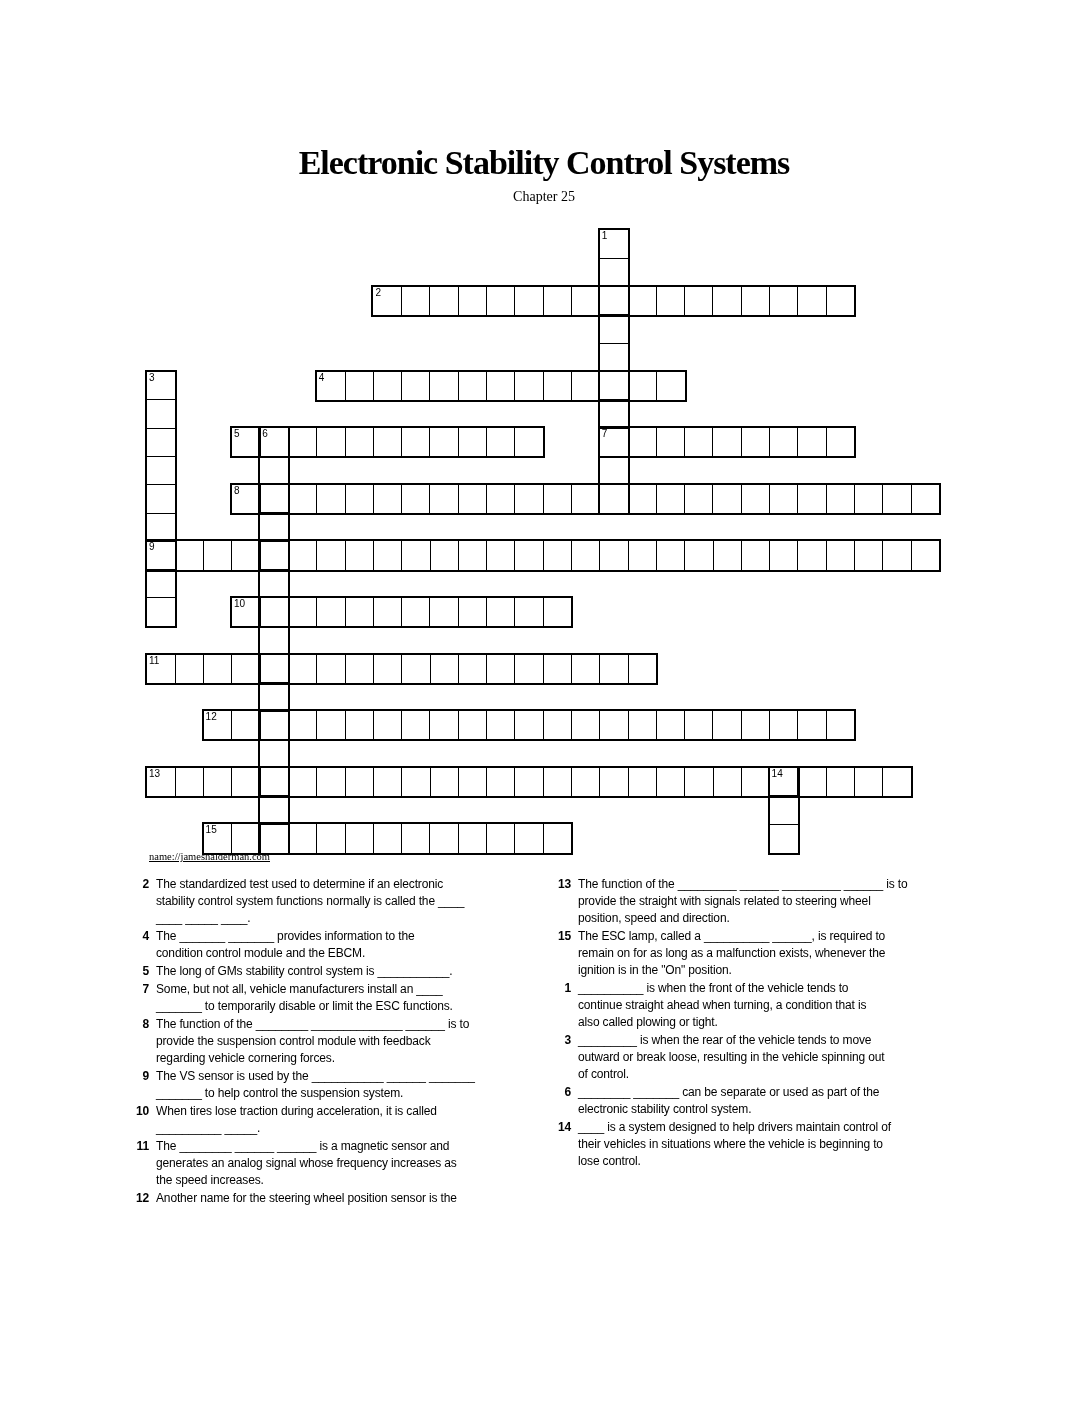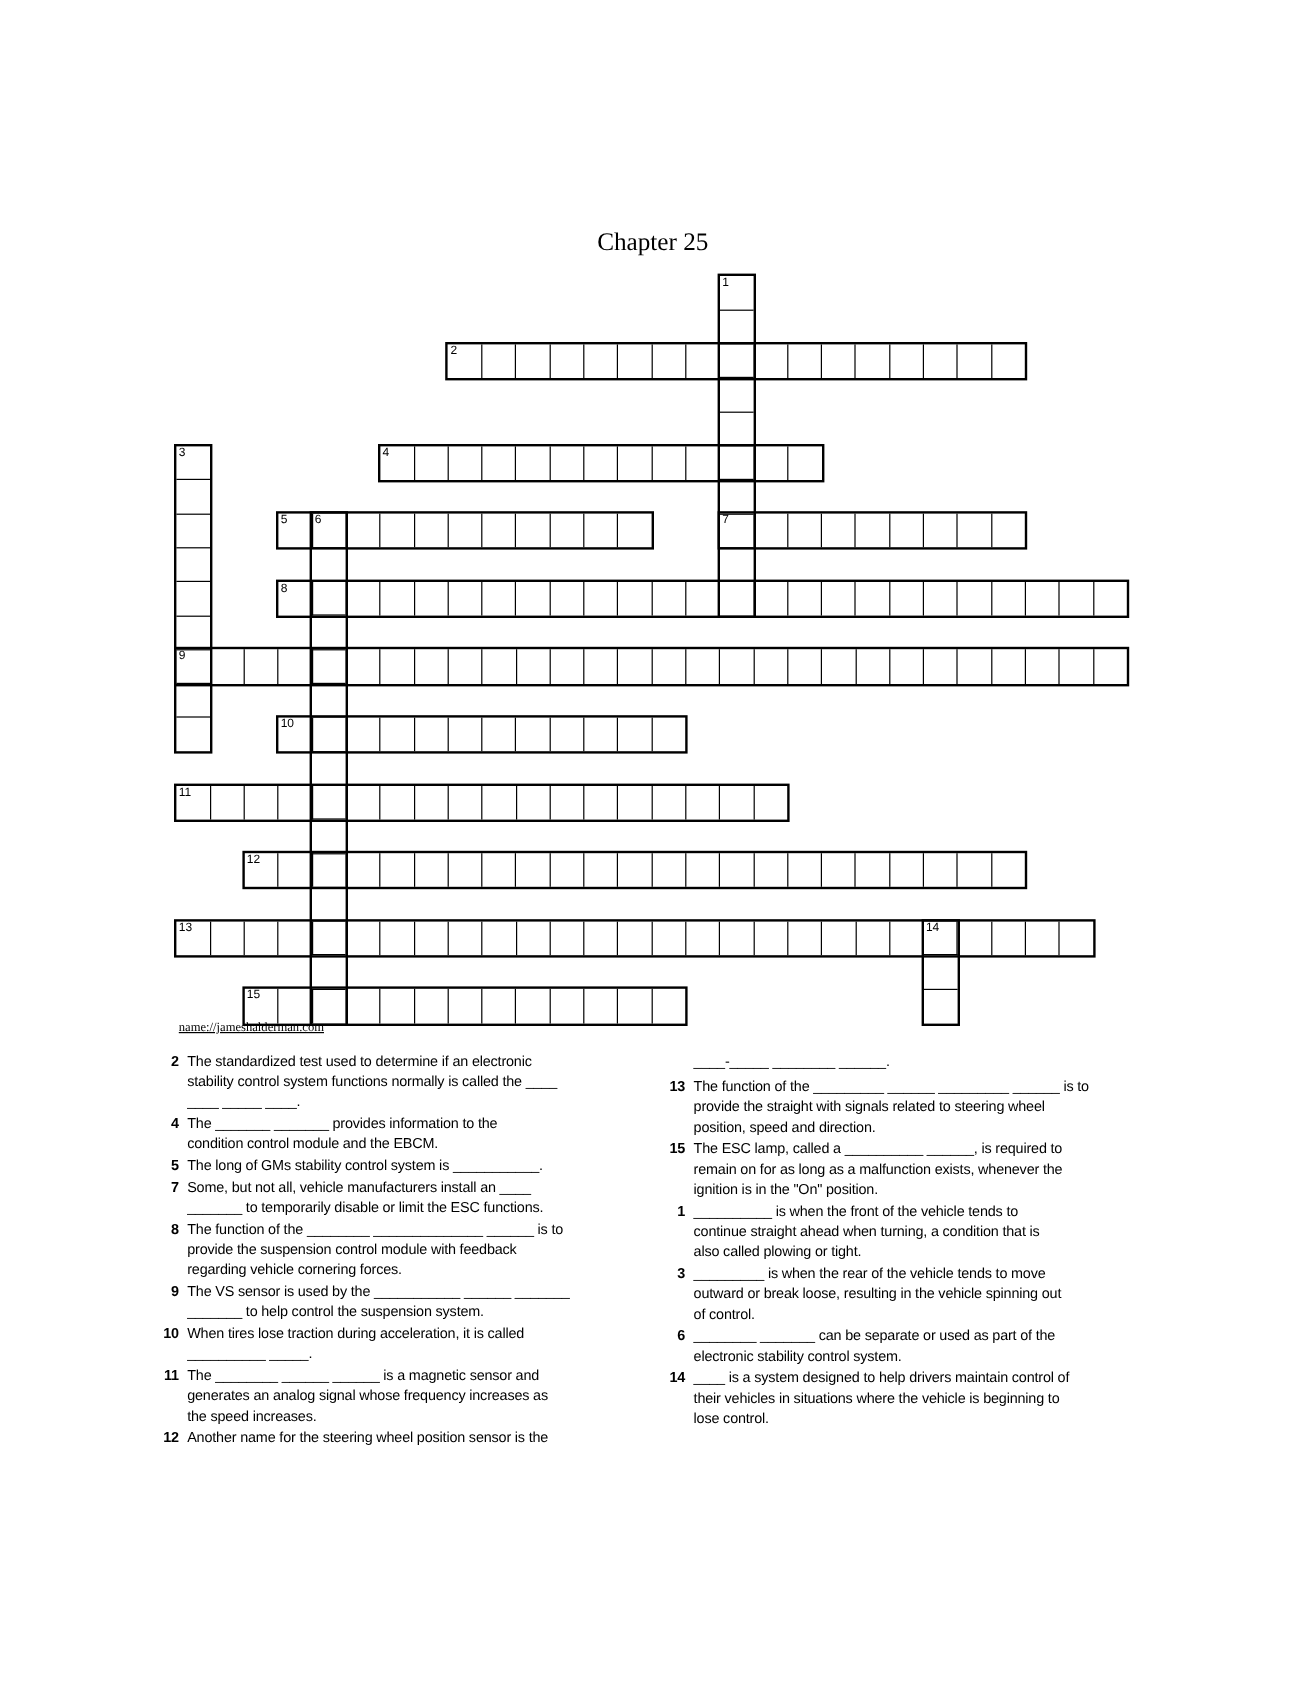--- a/index.html
+++ b/index.html
@@ -1,21 +1,21 @@
 <!DOCTYPE html>
 <html><head>
 <meta charset="utf-8">
 <style>
   html,body{margin:0;padding:0;background:#fff;}
   .page{position:relative;width:1088px;height:1408px;background:#fff;color:#000;
         font-family:"Liberation Sans",sans-serif;overflow:hidden;}
   .title{position:absolute;top:144px;left:0;width:100%;text-align:center;
          font-family:"Liberation Serif",serif;font-weight:bold;font-size:34px;letter-spacing:-1px;}
   .subtitle{position:absolute;top:189px;left:0;width:100%;text-align:center;
-         font-family:"Liberation Serif",serif;font-size:21px;}
+         font-family:"Liberation Serif",serif;font-size:14px;}
   #grid{position:absolute;left:0;top:0;width:1088px;height:1408px;}
   .entry{position:absolute;border:2px solid #000;background:transparent;}
   .sep{position:absolute;background:#000;}
   .numlab{position:absolute;font-size:10px;line-height:10px;letter-spacing:0;}
   .source{position:absolute;left:149px;top:851px;font-family:"Liberation Serif",serif;
           font-size:10.5px;text-decoration:underline;}
   .clue-col{position:absolute;font-size:12px;line-height:17px;letter-spacing:-0.15px;}
   #col-left{left:130px;top:876px;width:392px;}
   #col-right{left:552px;top:876px;width:386px;}
   .clue-heading{font-weight:bold;font-size:13px;letter-spacing:0;}
@@ -23,20 +23,21 @@
   #col-right .clue-heading{margin-top:28px;margin-bottom:26px;}
   .clue{display:flex;margin-bottom:1px;}
   .clue.cont{margin-bottom:4px;}
   .clue-num{width:19px;text-align:right;font-weight:bold;flex:none;}
   .clue-text{margin-left:7px;flex:1;white-space:pre-line;}
 </style>
 </head>
 <body>
 
 <div class="page">
+  <div class="title">Electronic Stability Control Systems</div>
   <div class="subtitle">Chapter 25</div>
 
   <div id="grid">
       <div class="entry" style="left: 597.8px; top: 228px; width: 28.3px; height: 283px;">
         <div class="sep" style="top: 27.8px; left: 0px; height: 1px; width: 100%;"></div>
         <div class="sep" style="top: 56.1px; left: 0px; height: 1px; width: 100%;"></div>
         <div class="sep" style="top: 84.4px; left: 0px; height: 1px; width: 100%;"></div>
         <div class="sep" style="top: 112.7px; left: 0px; height: 1px; width: 100%;"></div>
         <div class="sep" style="top: 141px; left: 0px; height: 1px; width: 100%;"></div>
         <div class="sep" style="top: 169.3px; left: 0px; height: 1px; width: 100%;"></div>
@@ -342,24 +343,20 @@
         <div class="clue-text">The ________ ______ ______ is a magnetic sensor and
 generates an analog signal whose frequency increases as
 the speed increases.</div>
       </div>
       <div class="clue">
         <div class="clue-num">12</div>
         <div class="clue-text">Another name for the steering wheel position sensor is the</div>
       </div>
     </div>
   <div class="clue-col" id="col-right">
-      <div class="clue cont">
-        <div class="clue-num"></div>
-        <div class="clue-text">____-_____ ________ ______.</div>
-      </div>
       <div class="clue">
         <div class="clue-num">13</div>
         <div class="clue-text">The function of the _________ ______ _________ ______ is to
 provide the straight with signals related to steering wheel
 position, speed and direction.</div>
       </div>
       <div class="clue">
         <div class="clue-num">15</div>
         <div class="clue-text">The ESC lamp, called a __________ ______, is required to
 remain on for as long as a malfunction exists, whenever the

